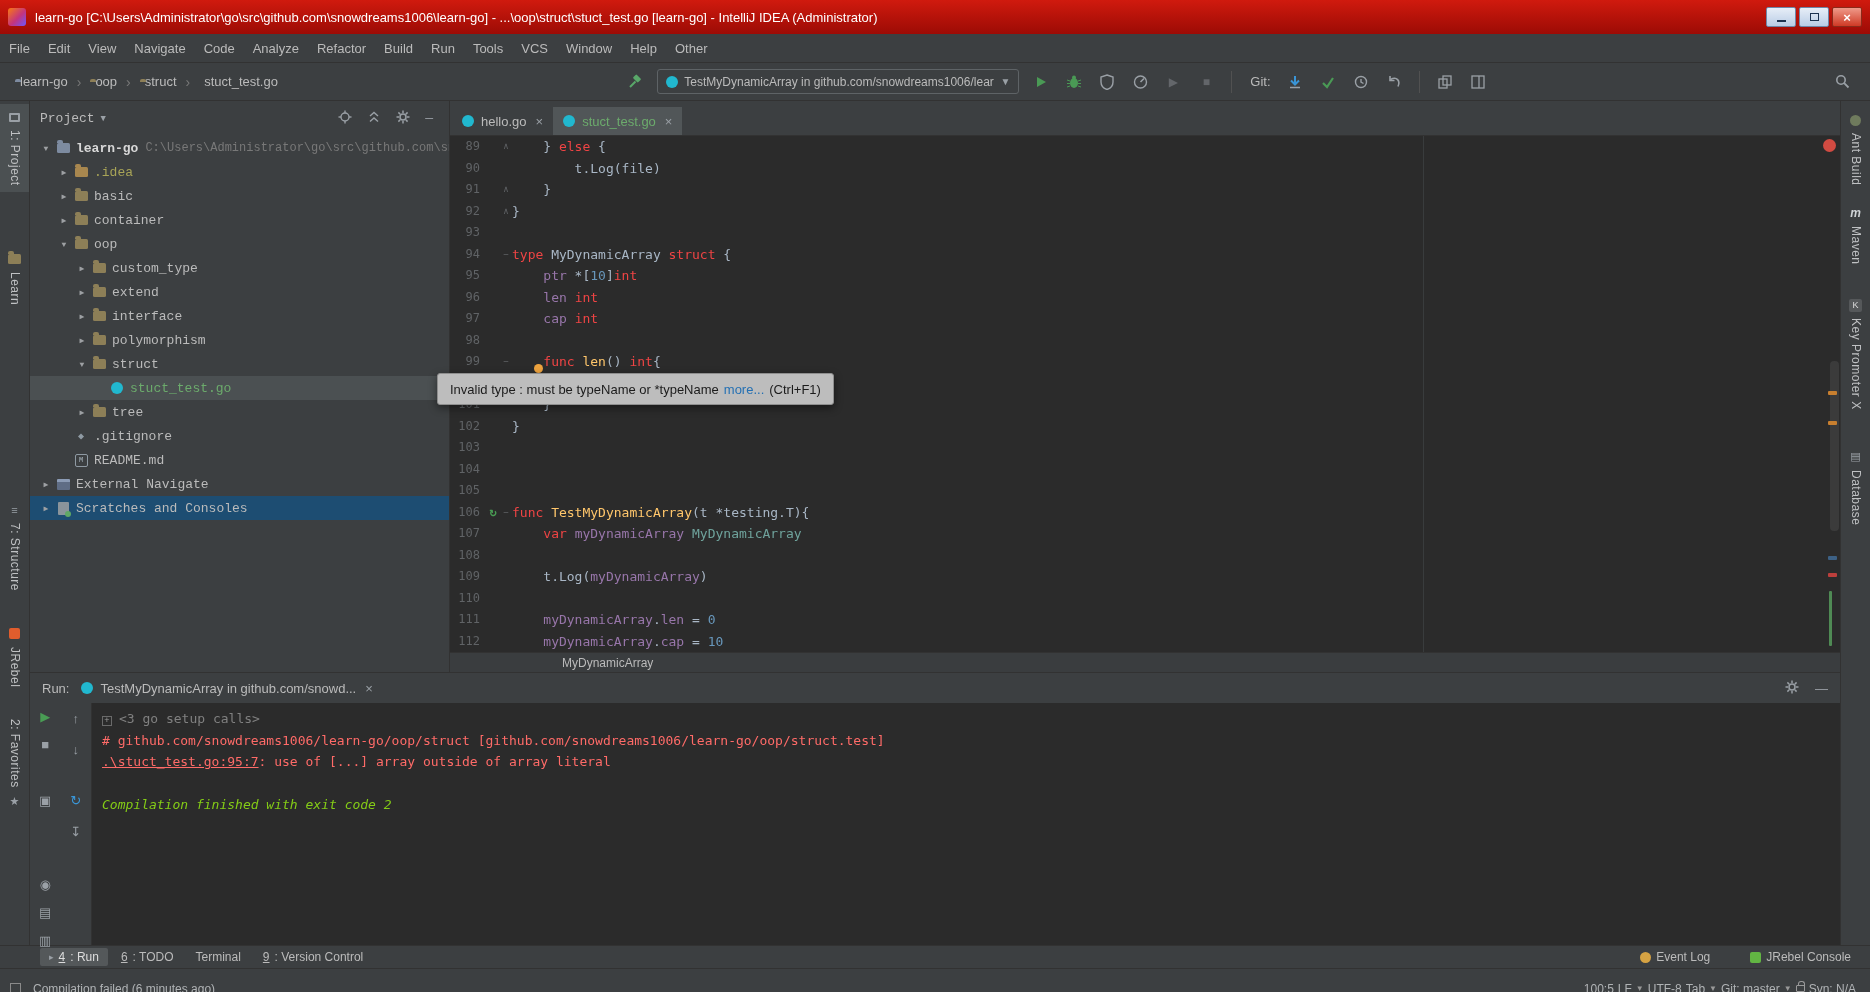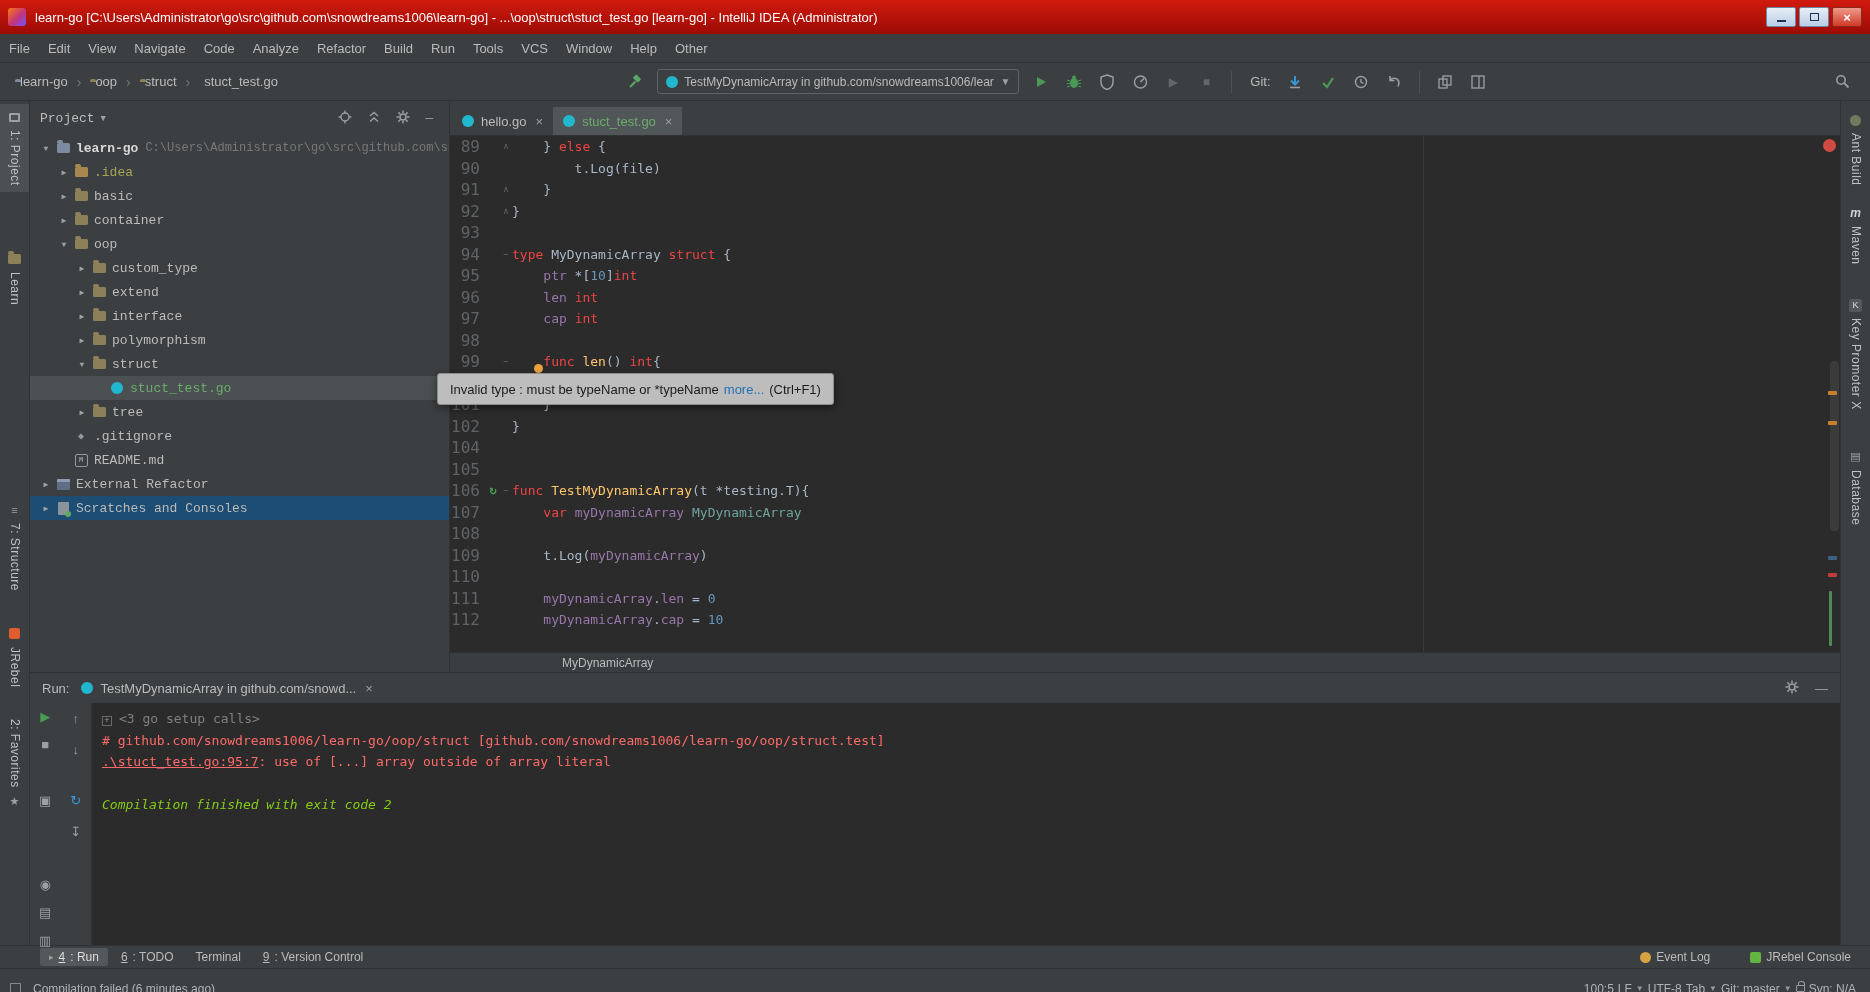--- a/index.html
+++ b/index.html
@@ -94,21 +94,21 @@
 
   
   .editor{flex:1;display:flex;flex-direction:column;min-width:0;background:#2b2b2b;}
   .tabs{height:35px;background:#3c3f41;display:flex;align-items:flex-end;border-bottom:1px solid #323232;padding-left:2px;flex:none;}
   .tab{height:28px;display:flex;align-items:center;gap:7px;padding:0 10px;color:#bbbbbb;}
   .tab.active{background:#515658;}
   .tab-label.green{color:#6cab6c;}
   .tab-close{color:#9aa0a6;font-size:13px;margin-left:2px;}
   .code-area{position:relative;height:516px;overflow:hidden;font-family:"DejaVu Sans Mono",monospace;font-size:13px;line-height:21.5px;background:#2b2b2b;flex:none;}
   .code-line{height:21.5px;display:flex;align-items:center;position:relative;}
-  .ln{width:36px;text-align:right;color:#606366;font-size:16px;padding-right:6px;flex:none;font-family:"DejaVu Sans Mono",monospace;}
+  .ln{width:36px;text-align:right;color:#606366;font-size:12px;padding-right:6px;flex:none;font-family:"DejaVu Sans Mono",monospace;}
   .gut{width:14px;flex:none;text-align:center;font-size:12px;}
   .gut.run-g{color:#499C54;font-weight:bold;}
   .fold{width:12px;flex:none;color:#606366;font-size:9px;text-align:center;}
   .ctext{white-space:pre;}
   .tok-p{color:#a9b7c6;}
   .tok-k{color:#ef4444;}
   .tok-n{color:#6897bb;}
   .tok-f{color:#ffc66b;}
   .tok-v{color:#9876aa;}
   .tok-t{color:#6fa39c;}
@@ -499,21 +499,21 @@
                   <span class="icn-md">M</span>
                 </span>
                 <span class="t-label">README.md</span>
               </div>
               <div class="tree-row">
                 <span class="t-ind" style="width: 8px;"></span>
                 <span class="t-arrow">▶</span>
                 <span class="t-icon">
                   <span class="icn-lib"></span>
                 </span>
-                <span class="t-label">External Refactor</span>
+                <span class="t-label">External Navigate</span>
               </div>
               <div class="tree-row sel-a">
                 <span class="t-ind" style="width: 8px;"></span>
                 <span class="t-arrow">▶</span>
                 <span class="t-icon">
                   <span class="icn-scr"></span>
                 </span>
                 <span class="t-label">Scratches and Consoles</span>
               </div>
             </div>
@@ -612,20 +612,26 @@
                   <span class="ln">101</span>
                   <span class="gut"></span>
                   <span class="fold"></span>
                   <span class="ctext"><span class="tok-p">    }</span></span>
                 </div>
                 <div class="code-line">
                   <span class="ln">102</span>
                   <span class="gut"></span>
                   <span class="fold"></span>
                   <span class="ctext"><span class="tok-p">}</span></span>
+                </div>
+                <div class="code-line">
+                  <span class="ln">103</span>
+                  <span class="gut"></span>
+                  <span class="fold"></span>
+                  <span class="ctext"></span>
                 </div>
                 <div class="code-line">
                   <span class="ln">104</span>
                   <span class="gut"></span>
                   <span class="fold"></span>
                   <span class="ctext"></span>
                 </div>
                 <div class="code-line">
                   <span class="ln">105</span>
                   <span class="gut"></span>

